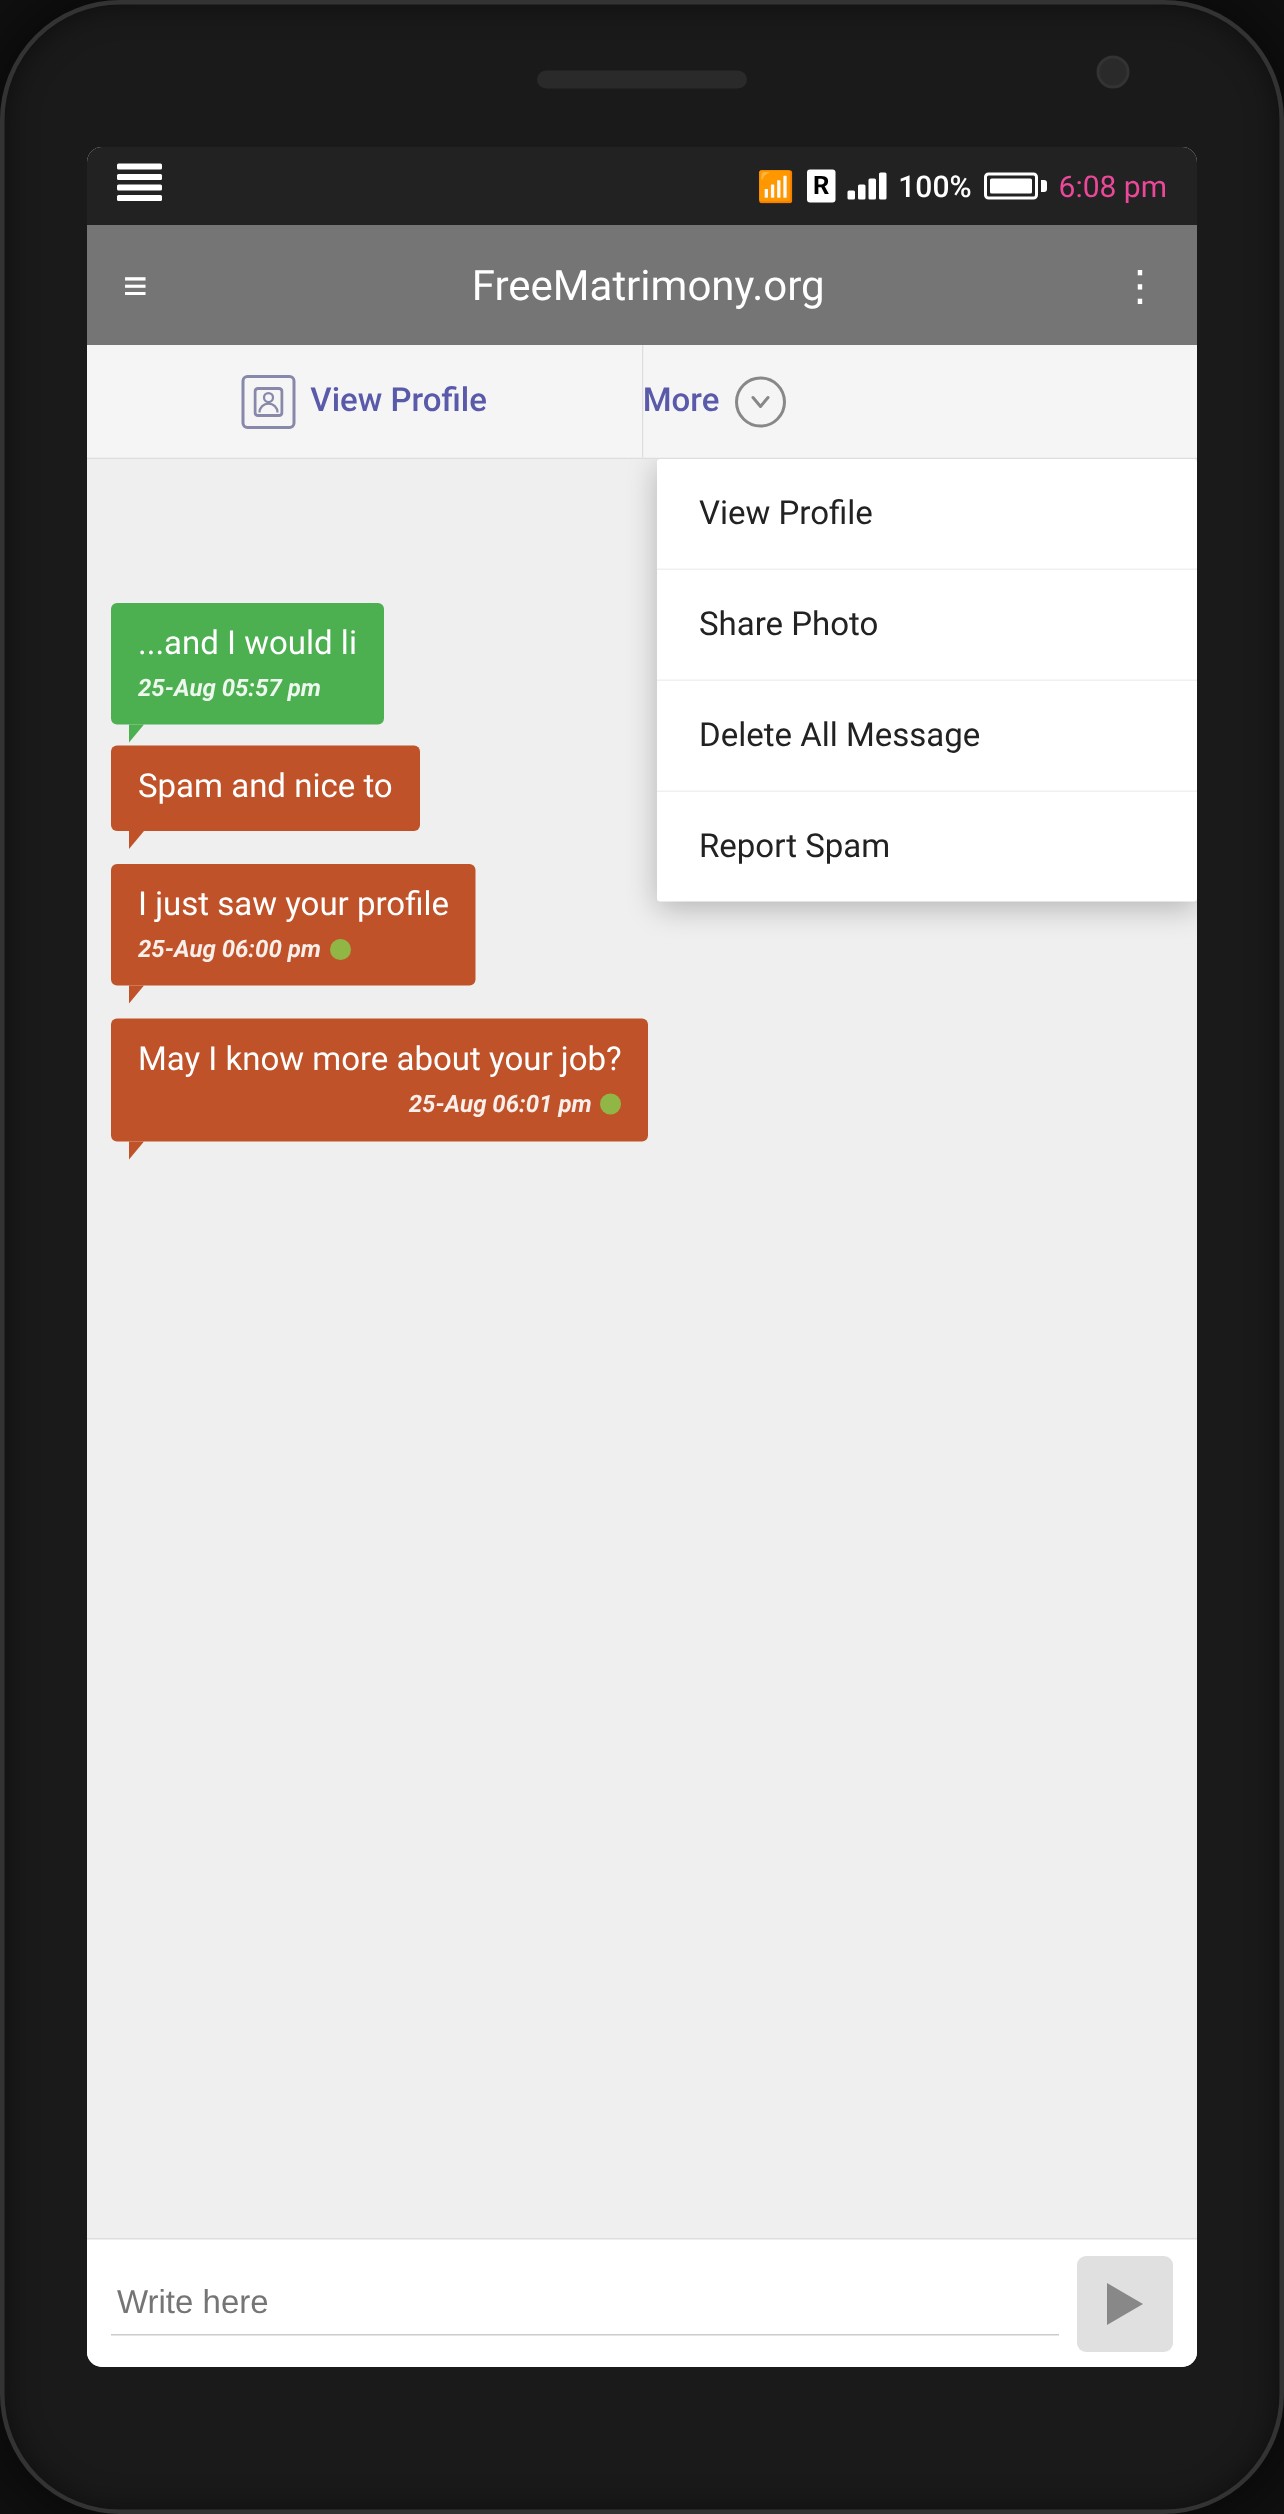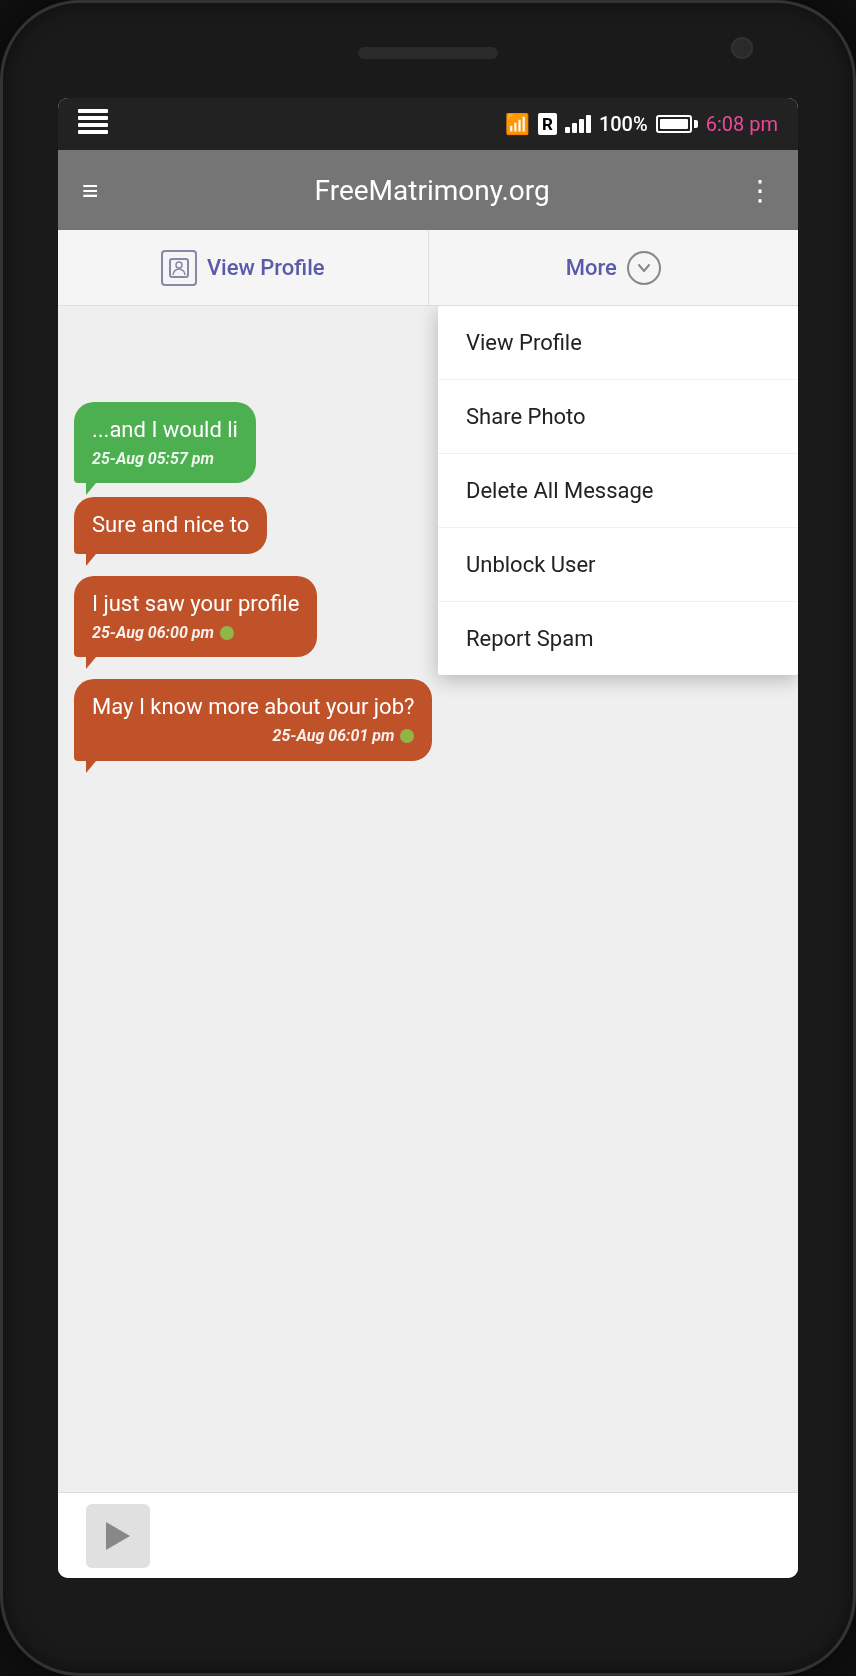--- a/index.html
+++ b/index.html
@@ -176,21 +176,21 @@
     }
     .view-profile-btn span {
       color: #5a5aaa;
       font-size: 22px;
       font-weight: 500;
     }
     .more-btn {
       flex: 1;
       display: flex;
       align-items: center;
-      justify-content: center;
+      justify-content: flex-start;
       gap: 10px;
       cursor: pointer;
       background: #f5f5f5;
     }
     .more-btn span.label {
       color: #5a5aaa;
       font-size: 22px;
       font-weight: 500;
     }
     .more-btn .down-icon {
@@ -235,21 +235,21 @@
       cursor: pointer;
       border-bottom: 1px solid #f0f0f0;
     }
     .dropdown-item:last-child {
       border-bottom: none;
     }
 
     
     .msg-bubble {
       max-width: 85%;
-      border-radius: 20px;
+      border-radius: 4px;
       padding: 14px 18px;
       font-size: 22px;
       line-height: 1.3;
       position: relative;
     }
     .msg-incoming {
       background: #4caf50;
       color: white;
       align-self: flex-start;
       border-bottom-left-radius: 4px;
@@ -421,33 +421,32 @@
         </div>
       </div>
     </div>
 
     <div class="chat-area">
 
       <div class="dropdown-menu">
         <div class="dropdown-item">View Profile</div>
         <div class="dropdown-item">Share Photo</div>
         <div class="dropdown-item">Delete All Message</div>
-        <div class="dropdown-item">Unblock User</div>
         <div class="dropdown-item">Report Spam</div>
       </div>
 
       <div class="msg-bubble msg-incoming" style="margin-top: 80px;">
         <div>...and I would li</div>
         <div class="msg-time">
           <span>25-Aug 05:57 pm</span>
         </div>
       </div>
 
       <div class="msg-bubble msg-outgoing">
-        <div>Sure and nice to</div>
+        <div>Spam and nice to</div>
       </div>
 
       <div class="msg-bubble msg-outgoing" style="margin-top: 8px;">
         <div>I just saw your profile</div>
         <div class="msg-time">
           <span>25-Aug 06:00 pm</span>
           <span class="online-dot"></span>
         </div>
       </div>
 
@@ -455,19 +454,20 @@
         <div>May I know more about your job?</div>
         <div class="msg-time" style="justify-content: flex-end;">
           <span>25-Aug 06:01 pm</span>
           <span class="online-dot"></span>
         </div>
       </div>
 
     </div>
 
     <div class="input-area">
+      <input type="text" class="message-input" placeholder="Write here" style="">
       <button class="send-btn">
         <div class="send-arrow"></div>
       </button>
     </div>
 
   </div>
 </div>
 
 </body></html>

